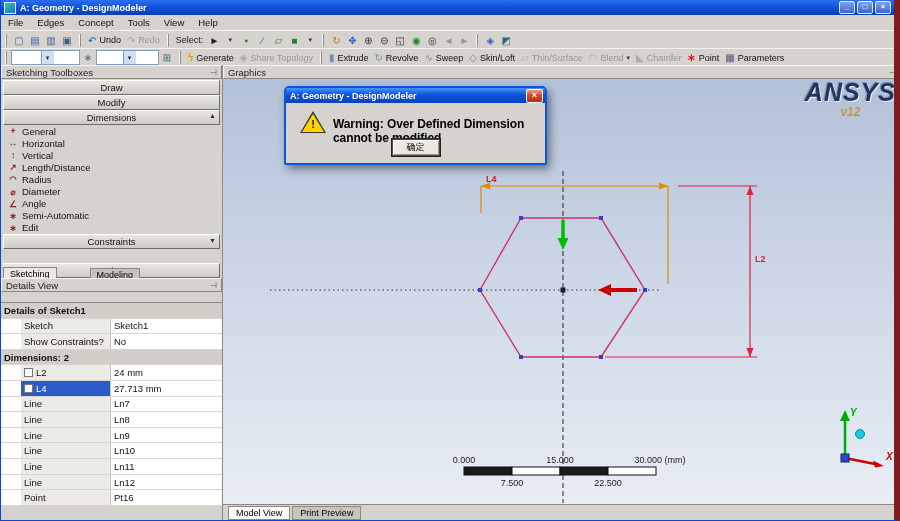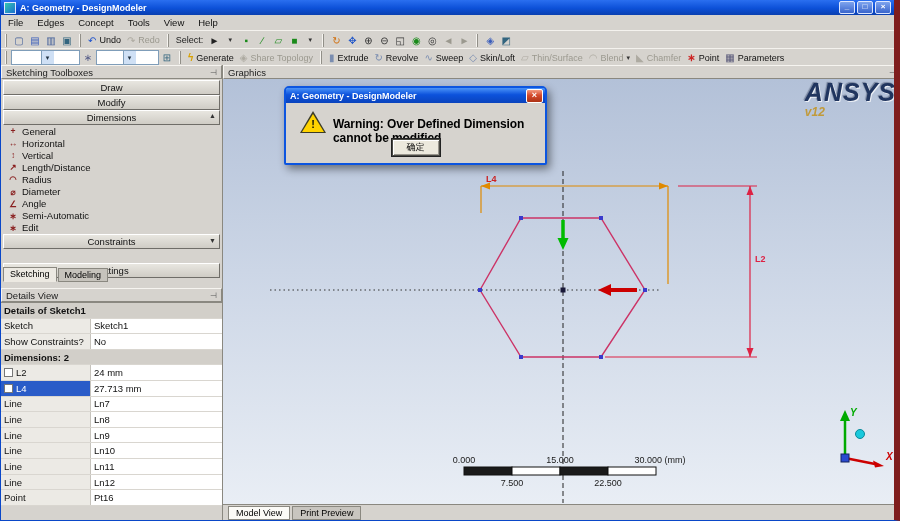--- a/index.html
+++ b/index.html
@@ -49,38 +49,38 @@
     display:flex;align-items:center;justify-content:center;}
   .bar-arrow{position:absolute;right:3px;top:1px;font-size:7px;color:#333;}
 
   #dim-list{position:absolute;left:2px;right:2px;top:60px;height:106px;overflow:hidden;}
   .tool-row{height:12.1px;display:flex;align-items:center;gap:4px;padding-left:5px;font-size:9.5px;color:#111;}
   .tool-ico{width:10px;text-align:center;font-size:8.5px;color:#8a2020;font-weight:bold;}
 
   #tbx-tabs{position:absolute;left:2px;top:202px;height:15px;display:flex;align-items:flex-end;gap:1px;font-size:9px;}
   .tbx-tab{padding:1px 6px;border:1px solid #8a8880;}
   .tbx-tab.active{background:#ece9e2;border-bottom-color:#ece9e2;height:11px;}
-  .tbx-tab.inactive{background:#c6c3bc;height:10px;}
-
-  #details-header{position:absolute;left:0;right:0;top:223px;}
+  .tbx-tab.inactive{background:#c6c3bc;height:10px;margin-left:32px;}
+
+  #details-header{position:absolute;left:0;right:0;top:213px;}
   #details-table{position:absolute;left:0;right:0;top:237px;height:203px;background:#fff;border-top:1px solid #8a8880;display:flex;flex-direction:column;font-size:9.5px;}
   .dt-row{flex:1;display:flex;border-bottom:1px solid #d9d6d0;min-height:0;}
   .dt-head{background:#d2cfc9;font-weight:bold;align-items:center;padding-left:3px;color:#111;}
-  .dt-key{width:90px;background:#eceae5;border-right:1px solid #c6c3bc;display:flex;align-items:center;padding-left:3px;box-sizing:border-box;color:#111;gap:3px;}
+  .dt-key{width:90px;background:#eceae5;border-right:1px solid #c6c3bc;display:flex;align-items:center;padding-left:3px;box-sizing:border-box;color:#111;gap:3px;margin-left:20px;}
   .dt-val{flex:1;background:#fff;display:flex;align-items:center;padding-left:3px;color:#111;}
   .dt-key.sel{background:#2a5cc8;color:#fff;}
   .chk{width:7px;height:7px;background:#fff;border:1px solid #777;display:inline-block;}
 
   
   #graphics-panel{position:absolute;left:222px;top:65px;width:678px;height:456px;}
   #canvas{position:absolute;left:0;top:14px;width:678px;height:426px;
     background:linear-gradient(180deg,#b3c1d8 0%,#ccd6e6 45%,#e9eef5 100%);overflow:hidden;}
   svg text{font-family:"Liberation Sans",sans-serif;}
 
-  #ansys-logo{position:absolute;right:5px;top:1px;text-align:left;line-height:1;}
+  #ansys-logo{position:absolute;right:5px;top:1px;text-align:center;line-height:1;}
   #ansys-logo .name{font-size:25px;font-weight:bold;font-style:italic;letter-spacing:1px;color:#20355f;
     text-shadow:1px 1px 0 rgba(255,255,255,.75),-1px -1px 1px rgba(10,20,50,.35);}
   #ansys-logo .ver{font-size:12px;font-weight:bold;font-style:italic;color:#c19a3a;margin-top:1px;}
 
   
   #dialog{position:absolute;left:61px;top:21px;width:263px;height:79px;background:#d6d3ce;
     border:2px solid #0c55e0;border-radius:5px 5px 2px 2px;box-shadow:3px 4px 8px rgba(0,0,0,.45);z-index:10;box-sizing:border-box;}
   .dlg-title{height:15px;background:linear-gradient(180deg,#4a93f8 0%,#0c52dc 45%,#0a43bd 100%);
     color:#fff;font-weight:bold;font-size:9px;display:flex;align-items:center;padding:0 2px 0 4px;border-radius:2px 2px 0 0;}
   .dlg-close{margin-left:auto;width:15px;height:12px;background:linear-gradient(180deg,#f49a80,#d4492c 45%,#ad3315);

